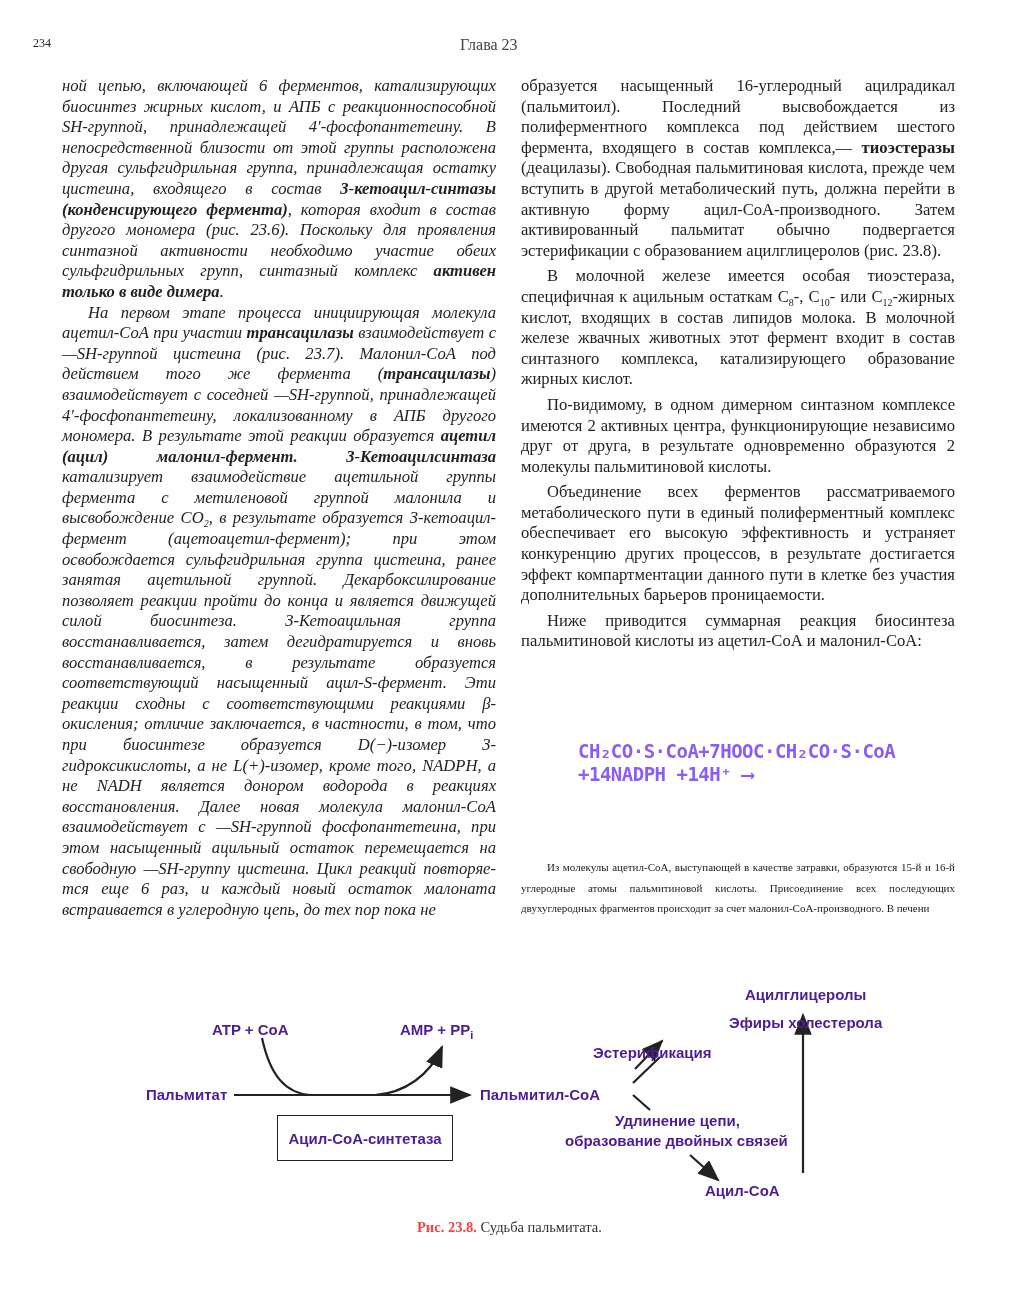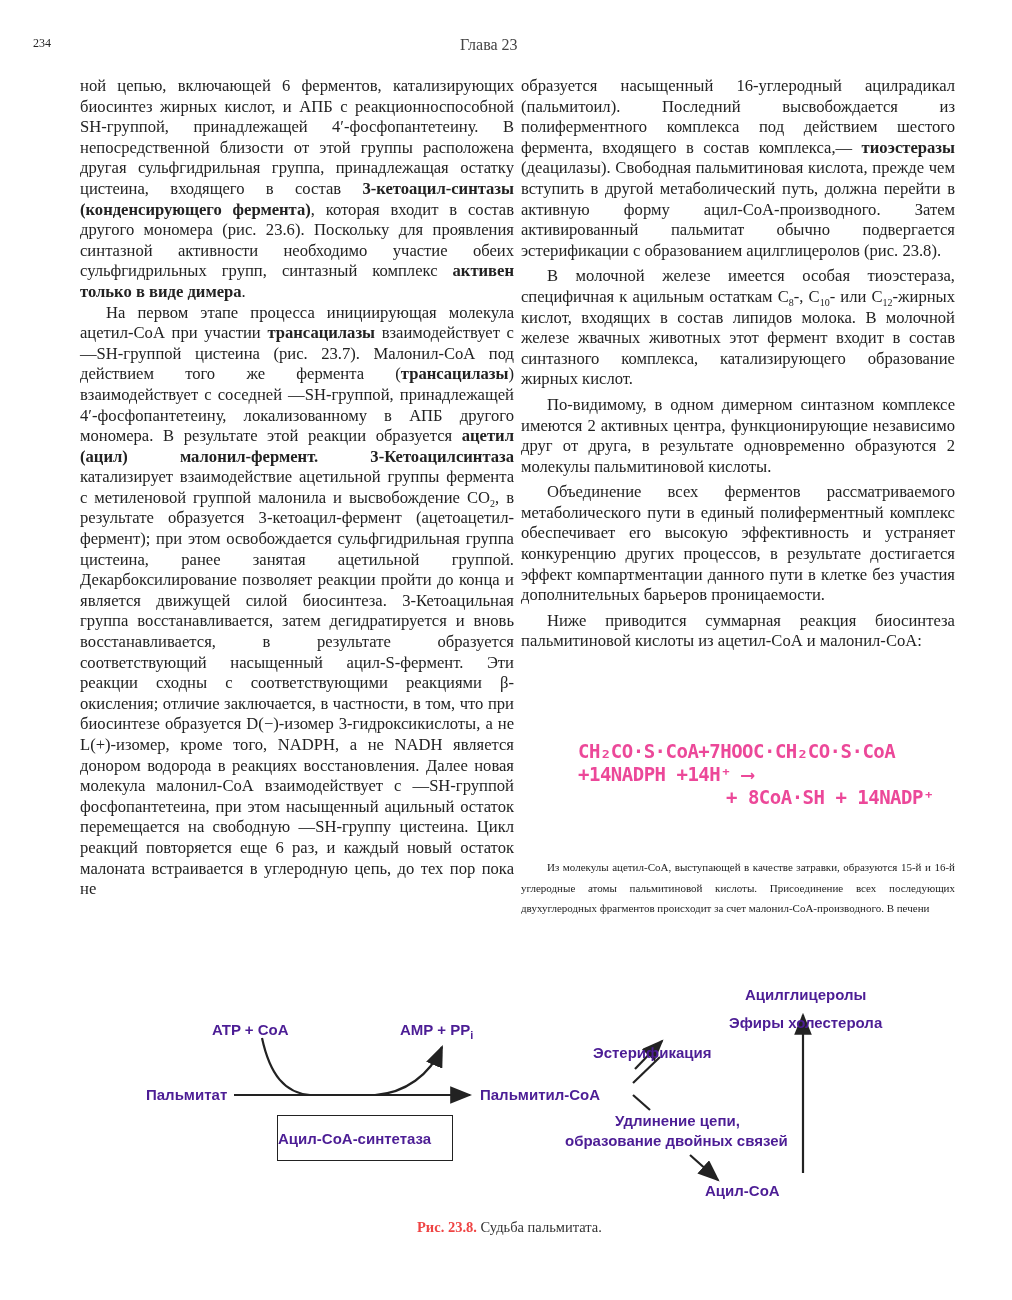--- a/index.html
+++ b/index.html
@@ -1,32 +1,32 @@
 <!DOCTYPE html>
 <html><head>
 <meta charset="utf-8">
 <style>
   html, body { margin:0; padding:0; background:#fff; }
   body { width:1012px; height:1300px; position:relative; overflow:hidden; color:#222; font-family:"Liberation Serif", serif; }
   .pagenum { position:absolute; left:33px; top:36px; font-size:12px; }
   .runhead { position:absolute; left:460px; top:36px; font-size:16px; color:#444; }
   .col { position:absolute; top:76px; width:434px; font-size:16.6px; line-height:20.6px; text-align:justify; hyphens:manual; }
-  .col.left { left:80px; }
+  .col.left { left:62px;font-style:italic; }
   .col.right { left:521px; }
   .col p { margin:0; text-indent:0; }
   .col p.ind { text-indent:26px; }
   .col p.sp { margin-top:5px; }
   b { font-weight:bold; }
   sub { font-size:10px; line-height:0; }
-  .eq { position:absolute; left:578px; top:740px; font-family:"DejaVu Sans Mono", monospace; font-weight:bold; font-size:19px; line-height:23px; letter-spacing:-0.5px; color:#ec4899; }
+  .eq { position:absolute; left:578px; top:740px; font-family:"DejaVu Sans Mono", monospace; font-weight:bold; font-size:19px; line-height:23px; letter-spacing:-0.5px; color:#8b5cf6; }
   .eq div { white-space:pre; }
   .col2b { position:absolute; left:521px; top:857px; width:434px; font-size:11px; line-height:20.6px; text-align:justify; }
   .diagram { position:absolute; left:0; top:975px; width:1012px; height:230px; font-family:"Liberation Sans", sans-serif; }
   .dl { position:absolute; font-size:15px; font-weight:bold; color:#4c1d95; white-space:nowrap; }
-  .box { position:absolute; left:277px; top:140px; width:174px; height:44px; border:1.5px solid #222; display:flex; align-items:center; justify-content:flex-start; }
+  .box { position:absolute; left:277px; top:140px; width:174px; height:44px; border:1.5px solid #222; display:flex; align-items:center; justify-content:center; }
   .caption { position:absolute; left:417px; top:1219px; font-size:14.5px; color:#333; }
   .caption b { color:#ef4444; }
 </style>
 </head>
 <body>
 
 <div class="pagenum">234</div>
 <div class="runhead">Глава 23</div>
 
 <div class="col left">
@@ -38,21 +38,20 @@
   <p><span>образуется насыщенный 16-углеродный ацилради­кал (пальмитоил). Последний высвобождается из полиферментного комплекса под действием шестого фермента, входящего в состав комплекса,— </span><b>тиоэсте­разы</b><span> (деацилазы). Свободная пальмитиновая кис­лота, прежде чем вступить в другой метаболический путь, должна перейти в активную форму ацил-СоА-производного. Затем активированный пальми­тат обычно подвергается эстерификации с образова­нием ацилглицеролов (рис. 23.8).</span></p>
   <p class="ind sp"><span>В молочной железе имеется особая тиоэстераза, специфичная к ацильным остаткам C</span><sub>8</sub><span>-, C</span><sub>10</sub><span>- или C</span><sub>12</sub><span>-жирных кислот, входящих в состав липидов мо­лока. В молочной железе жвачных животных этот фермент входит в состав синтазного комплекса, ка­тализирующего образование жирных кислот.</span></p>
   <p class="ind sp">По-видимому, в одном димерном синтазном комплексе имеются 2 активных центра, функциони­рующие независимо друг от друга, в результате од­новременно образуются 2 молекулы пальмитиновой кислоты.</p>
   <p class="ind sp">Объединение всех ферментов рассматриваемого метаболического пути в единый полиферментный комплекс обеспечивает его высокую эффективность и устраняет конкуренцию других процессов, в резу­льтате достигается эффект компартментации данно­го пути в клетке без участия дополнительных барье­ров проницаемости.</p>
   <p class="ind sp">Ниже приводится суммарная реакция биосинтеза пальмитиновой кислоты из ацетил-СоА и малонил-СоА:</p>
 </div>
 
 <div class="eq">
   <div>CH₂CO·S·CoA+7HOOC·CH₂CO·S·CoA</div>
   <div>+14NADPH +14H⁺ ⟶</div>
-  <div style="padding-left:148px">+ 8CoA·SH + 14NADP⁺</div>
 </div>
 
 <div class="col2b">
   <p style="margin:0;text-indent:26px">Из молекулы ацетил-СоА, выступающей в каче­стве затравки, образуются 15-й и 16-й углеродные атомы пальмитиновой кислоты. Присоединение всех последующих двухуглеродных фрагментов происхо­дит за счет малонил-СоА-производного. В печени</p>
 </div>
 
 <div class="diagram">
   <svg width="1012" height="230" style="position:absolute;left:0;top:0">
     <defs>
       <marker id="ah" markerWidth="10" markerHeight="8" refX="9" refY="4" orient="auto">

